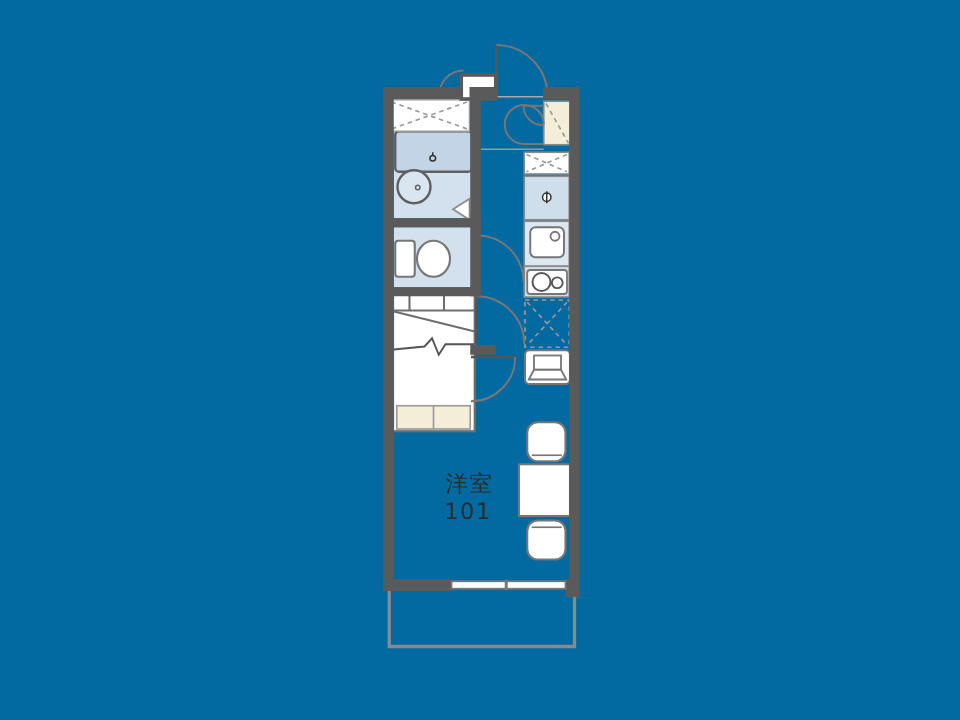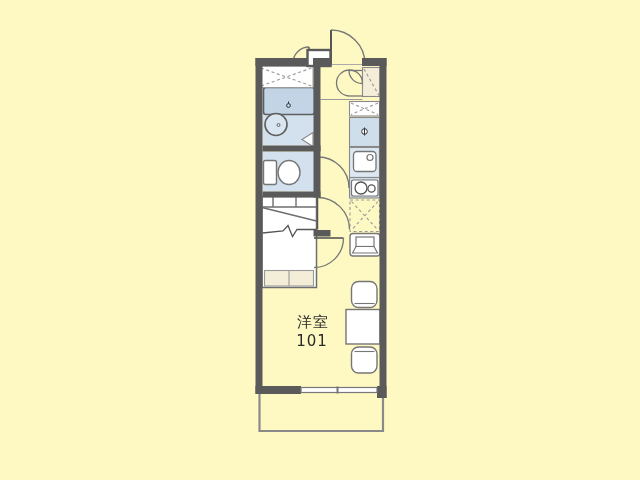--- a/index.html
+++ b/index.html
@@ -1,16 +1,16 @@
 <!DOCTYPE html>
 <html><head>
 <meta charset="utf-8">
 <style>
   html,body{margin:0;padding:0;background:#ffffff;}
-  .canvas{position:relative;width:640px;height:480px;background:#fef9c3;overflow:hidden;
+  .canvas{position:relative;width:640px;height:480px;background:#0369a1;overflow:hidden;
           font-family:"DejaVu Sans",sans-serif;}
   svg{position:absolute;left:0;top:0;}
   .wall{fill:#5a5a5a;stroke:none;}
   .thinline{stroke:#6e6e6e;stroke-width:1.4;fill:none;}
   .arc{stroke:#777777;stroke-width:1.3;fill:none;}
   .dash{stroke:#999999;stroke-width:1.1;fill:none;stroke-dasharray:3 2.6;}
   .fixture{stroke:#767676;stroke-width:1.4;fill:#ffffff;}
   .roomtext{fill:#2b2b2b;font-size:15px;letter-spacing:1px;text-anchor:middle;
             font-family:"DejaVu Sans",sans-serif;}
 </style>

